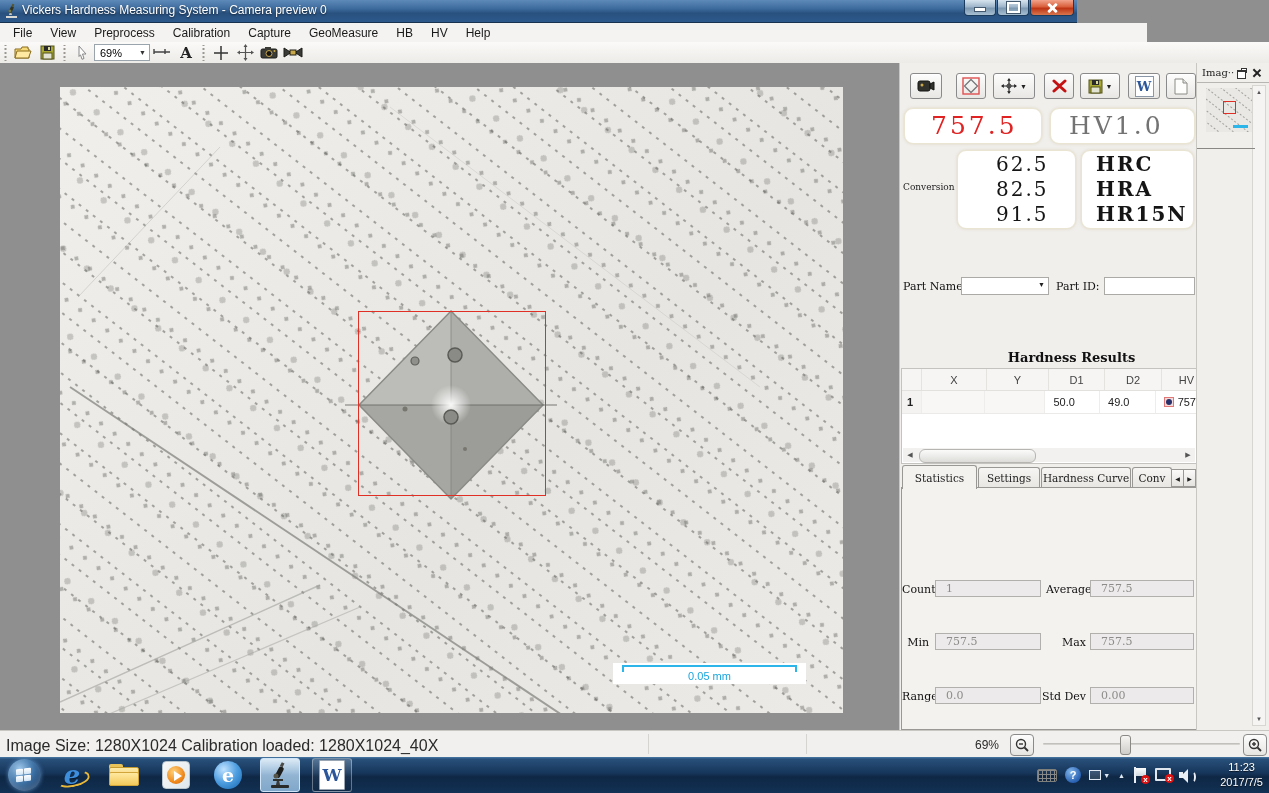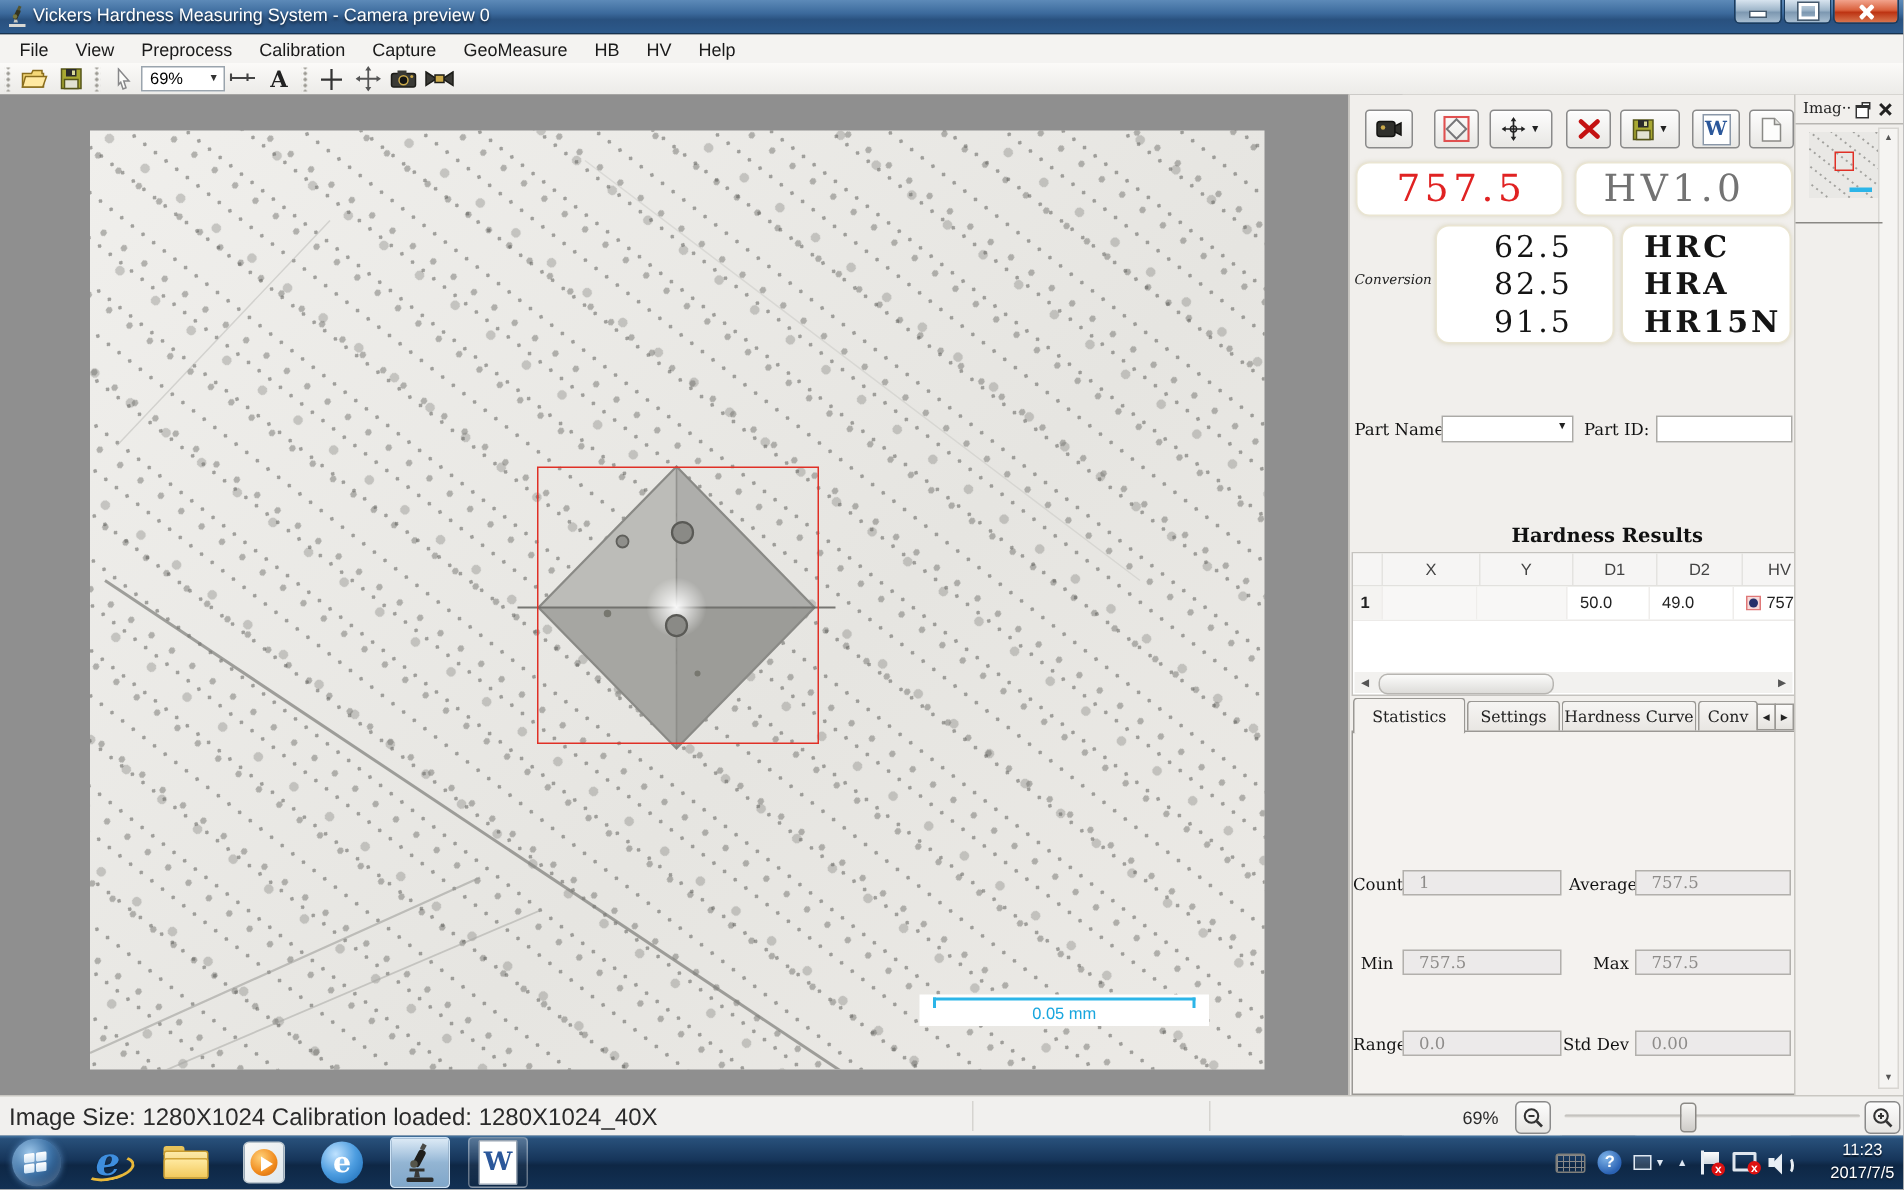--- a/index.html
+++ b/index.html
@@ -1,34 +1,34 @@
 <!DOCTYPE html>
 <html><head>
 <meta charset="utf-8">
 <style>
   html,body{margin:0;padding:0;}
   body{font-family:"Liberation Sans",sans-serif;-webkit-font-smoothing:antialiased;}
   .screen{position:relative;width:1269px;height:793px;overflow:hidden;background:#8f8f8f;}
   .abs{position:absolute;}
 
   
-  .titlebar{left:0;top:0;width:1269px;height:22px;background:linear-gradient(#5d8ab8 0%,#3c6a9c 40%,#29517f 60%,#2c598b 100%);border-bottom:1px solid #16324f;}
+  .titlebar{left:0;top:0;width:1077px;height:22px;background:linear-gradient(#5d8ab8 0%,#3c6a9c 40%,#29517f 60%,#2c598b 100%);border-bottom:1px solid #16324f;}
   .titlebar .title{left:22px;top:3px;color:#fff;font-size:12px;text-shadow:0 1px 2px rgba(0,0,0,.6);}
   .winbtns{right:3px;top:0;display:flex;}
   .winbtn{width:30px;height:15px;border:1px solid #1b3c5e;border-top:none;border-radius:0 0 4px 4px;background:linear-gradient(#d7e4ef,#9fb6ca 45%,#7d98b1 55%,#a9bfd2);display:flex;align-items:center;justify-content:center;margin-left:1px;}
   .winbtn.close{width:42px;background:linear-gradient(#f2a38c,#d9603c 45%,#bd3413 55%,#d8764f);}
   .glyph-min{width:10px;height:3px;background:#fff;border:1px solid #44596d;margin-top:4px;}
   .glyph-max{width:9px;height:7px;border:2px solid #fff;outline:1px solid #44596d;background:transparent;}
   .glyph-x{position:relative;width:12px;height:10px;}
   .glyph-x::before,.glyph-x::after{content:"";position:absolute;left:5px;top:-1px;width:3px;height:12px;background:#fff;border-radius:1px;}
   .glyph-x::before{transform:rotate(45deg);} .glyph-x::after{transform:rotate(-45deg);}
   .app-ico{left:4px;top:3px;width:16px;height:16px;}
 
   
-  .menubar{left:0;top:23px;width:1269px;height:19px;background:#f4f3f1;display:flex;align-items:center;padding-left:4px;box-sizing:border-box;}
+  .menubar{left:0;top:23px;width:1147px;height:19px;background:#f4f3f1;display:flex;align-items:center;padding-left:4px;box-sizing:border-box;}
   .menuitem{font-size:12px;color:#1a1a1a;padding:1px 9px;}
   .toolbar{left:0;top:42px;width:1269px;height:21px;background:linear-gradient(#fbfaf8,#ecebe8);border-bottom:1px solid #b9b7b2;display:flex;align-items:center;}
   .grip{width:5px;height:16px;margin:0 3px;background-image:radial-gradient(circle,#9a9891 1px,transparent 1.2px);background-size:4px 4px;background-position:center;}
   .tbtn{height:19px;min-width:22px;display:flex;align-items:center;justify-content:center;margin:0 1px;}
   .zoombox{width:56px;height:17px;background:#fff;border:1px solid #9aa4ad;display:flex;align-items:center;font-size:11px;padding-left:5px;box-sizing:border-box;}
   .zoombox .car{margin-left:auto;padding-right:3px;font-size:7px;color:#333;}
   .atool{font-family:"DejaVu Serif",serif;font-size:15px;color:#222;font-weight:bold;}
 
   
   .viewer{left:0;top:63px;width:899px;height:667px;background:#8f8f8f;overflow:hidden;padding-left:36px;}
@@ -41,21 +41,21 @@
   .scalebar{background:#fff;}
   .scalebar .lbl{position:absolute;left:0;right:0;top:7px;text-align:center;font-size:11px;color:#18a6de;}
   .scalebar .bar{position:absolute;left:9px;right:9px;top:2px;height:5px;border-top:2px solid #2cb5e8;border-left:2px solid #2cb5e8;border-right:2px solid #2cb5e8;}
 
   
   .rpanel{left:899px;top:63px;width:297px;height:667px;background:#f1efec;border-left:1px solid #c9c7c2;box-sizing:border-box;}
   .pbtn{position:absolute;height:24px;border:1px solid #8a8a8a;border-radius:3px;background:linear-gradient(#fdfdfd,#e8e7e4);display:flex;align-items:center;justify-content:center;box-shadow:inset 0 1px 0 #fff;}
   .pbtn .car{font-size:7px;color:#222;margin-left:3px;}
   .valuebox{background:#fff;border:1px solid #eae5d2;border-radius:9px;box-shadow:0 0 3px rgba(200,190,150,.5);}
   .bigval{font-family:"DejaVu Serif",serif;font-size:25px;letter-spacing:3px;}
-  .convlab{font-family:"DejaVu Serif",serif;font-size:9px;color:#222;font-style:italic;}
+  .convlab{font-family:"DejaVu Serif",serif;font-size:9px;color:#222;}
   .convval{font-family:"DejaVu Serif",serif;font-size:20px;letter-spacing:2px;color:#151515;line-height:25px;}
   .flab{font-family:"DejaVu Serif",serif;font-size:11px;color:#111;}
   .combo{background:#fff;border:1px solid #abaaa6;}
   .combo .car{position:absolute;right:3px;top:3px;font-size:7px;color:#222;}
   .tinput{background:#fff;border:1px solid #abaaa6;}
   .rtitle{font-family:"DejaVu Serif",serif;font-weight:bold;font-size:13px;color:#111;}
 
   
   .tbl{background:#fff;border:1px solid #c5c3bf;}
   .tbl .hrow{display:flex;height:21px;border-bottom:1px solid #e2e1de;background:#f6f5f4;}

